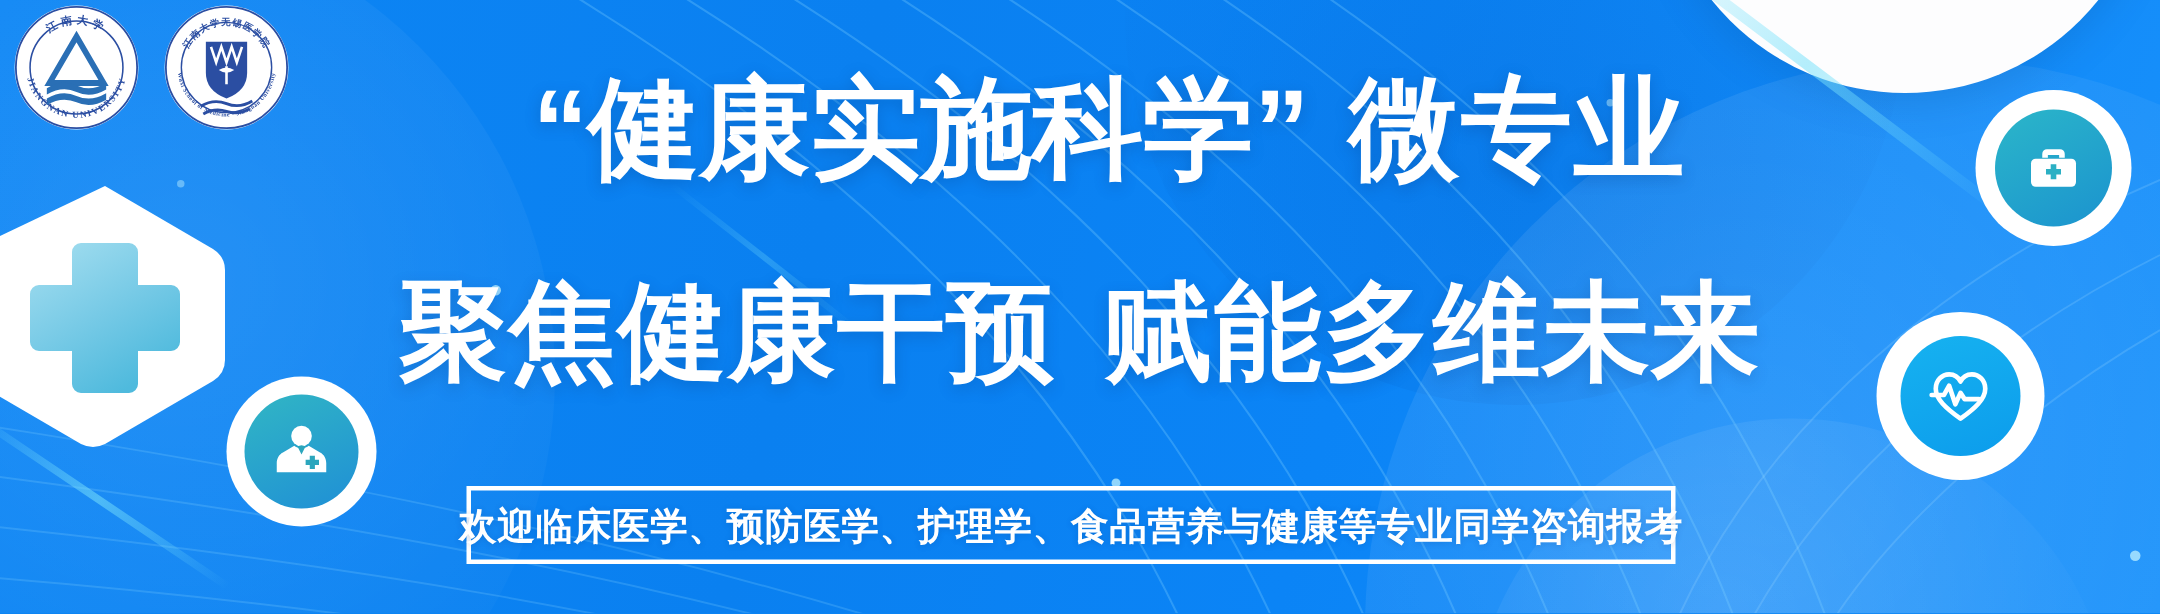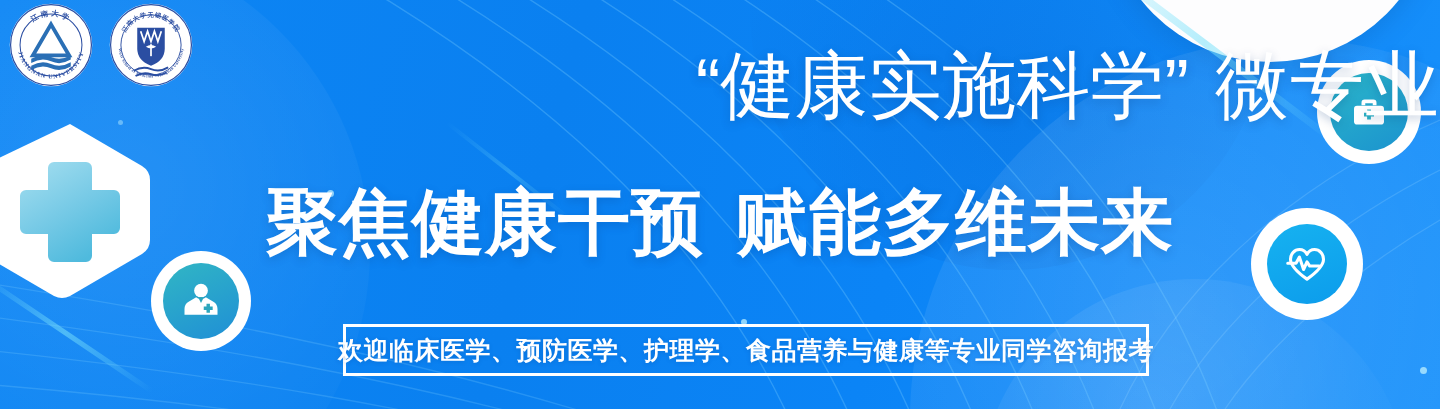--- a/index.html
+++ b/index.html
@@ -69,42 +69,41 @@
   #badge-heart{left:1251px;top:208px;width:112px;height:112px;}
   #badge-heart .badge-inner{width:80px;height:80px;background:linear-gradient(160deg,#16b2f0,#0c9cec);}
   #badge-doctor{left:151px;top:251px;width:100px;height:100px;}
   #badge-doctor .badge-inner{width:76px;height:76px;background:linear-gradient(155deg,#31b6c4,#1f8fd6);}
 
   .hex-badge{position:absolute;left:-16px;top:118px;width:172px;height:184px;}
 
   
   .text-block{position:absolute;left:0;top:0;width:1440px;height:409px;}
   .title-main{
-    position:absolute;left:0;right:0;top:49px;text-align:right;
-    color:#ffffff;font-weight:400;font-size:74px;line-height:1;
+    position:absolute;left:0;right:0;top:49px;text-align:center;
+    color:#ffffff;font-weight:700;font-size:74px;line-height:1;
     letter-spacing:1px;white-space:nowrap;
     text-shadow:0 3px 10px rgba(2,52,120,.25);
     margin-left:39px;
   }
   .title-main .quoted{letter-spacing:0px;}
   .title-main .gap{display:inline-block;width:26px;}
   .title-sub{
     position:absolute;left:0;right:0;top:186px;text-align:center;
     color:#ffffff;font-weight:700;font-size:72px;line-height:1;
     letter-spacing:1px;white-space:nowrap;
     text-shadow:0 3px 10px rgba(2,52,120,.22);
   }
   .title-sub .gap{display:inline-block;width:32px;}
 
   .notice-box{
     position:absolute;left:311px;top:324px;width:806px;height:52px;
     border:3px solid #ffffff;box-sizing:border-box;
     display:flex;align-items:center;justify-content:center;
     background:transparent;
-    margin-left:32px;
   }
   .notice-text{
     color:#ffffff;font-weight:700;font-size:25px;letter-spacing:.5px;
     white-space:nowrap;text-shadow:0 1px 4px rgba(2,52,120,.2);
   }
 </style>
 </head>
 <body>
 
 <div id="banner">

